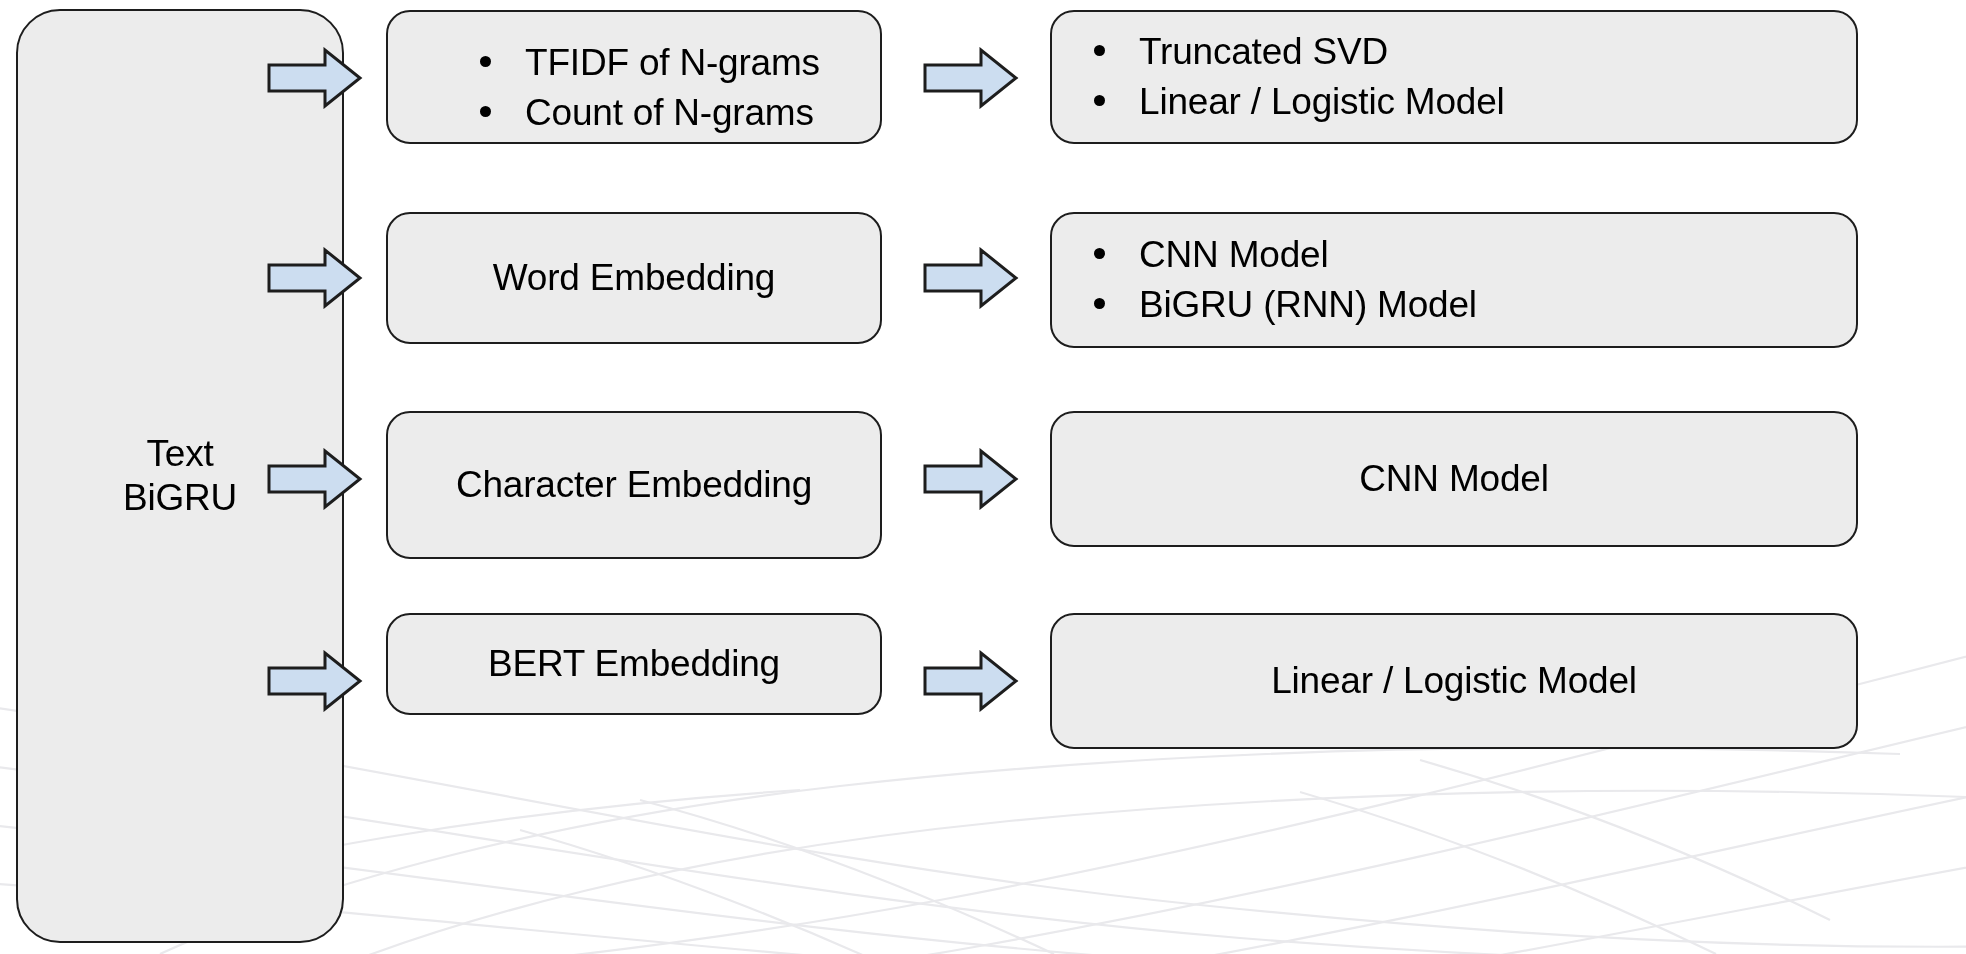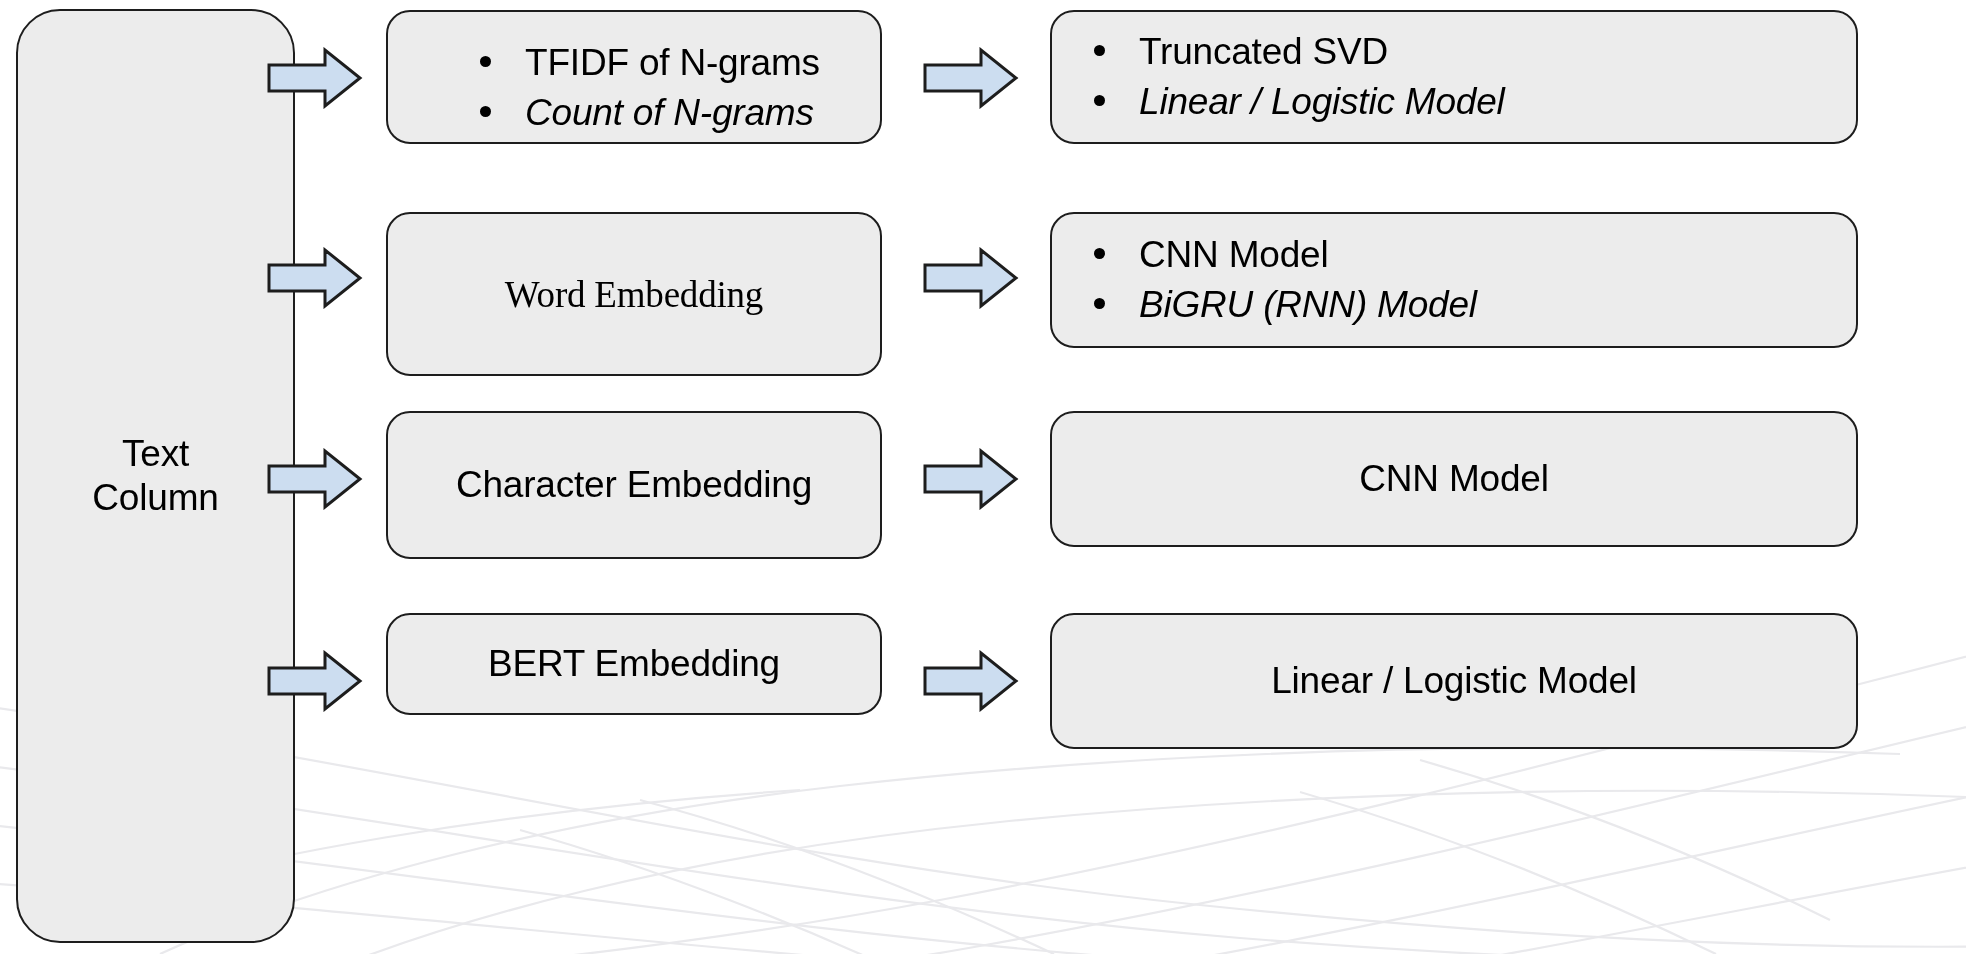--- a/index.html
+++ b/index.html
@@ -41,21 +41,21 @@
     display: flex;
     flex-direction: column;
     justify-content: center;
     z-index: 2;
   }
 
   
   #text-column-box {
     left: 16px;
     top: 9px;
-    width: 279px;
+    width: 328px;
     height: 934px;
     border-radius: 44px;
     align-items: center;
   }
   .tall-label {
     font-size: 37px;
     color: #000000;
     line-height: 1.18;
     text-align: center;
     letter-spacing: -0.2px;
@@ -94,21 +94,21 @@
 
   ul.bullets li {
     font-size: 37px;
     color: #000000;
     line-height: 1.14;
     letter-spacing: -0.2px;
     white-space: nowrap;
     display: flex;
     align-items: baseline;
   }
-  ul.bullets li + li { margin-top: 8px; font-style: italic; }
+  ul.bullets li + li { margin-top: 8px; }
   .bullet-dot {
     display: inline-block;
     width: 11px;
     height: 11px;
     min-width: 11px;
     border-radius: 50%;
     background: #000000;
     margin-right: 34px;
     position: relative;
     top: -8px;
@@ -141,21 +141,21 @@
       <path d="M 60 912 C 240 856, 500 810, 800 790"></path>
       <path d="M 1420 760 C 1560 800, 1700 856, 1830 920"></path>
       <path d="M 1300 792 C 1452 836, 1596 896, 1716 954"></path>
       <path d="M 640 800 C 784 838, 930 896, 1054 954"></path>
       <path d="M 520 830 C 662 870, 808 928, 930 986"></path>
     </g>
   </svg>
 
   <div class="box" id="text-column-box">
     <div class="tall-label">Text</div>
-    <div class="tall-label">Column</div>
+    <div class="tall-label">BiGRU</div>
   </div>
 
   <div class="arrow" style="left:267px; top:47px;">
     <svg width="96" height="62" viewBox="0 0 96 62">
       <path d="M 2 18 L 58 18 L 58 3 L 93 31 L 58 59 L 58 44 L 2 44 Z" fill="#ccddf0" stroke="#1d1d1d" stroke-width="3" stroke-linejoin="miter"></path>
     </svg>
   </div>
 
   <div class="box mid-box" style="top:10px; height:134px;">
     <ul class="bullets mid-bullets">
@@ -188,21 +188,21 @@
       </li>
     </ul>
   </div>
 
   <div class="arrow" style="left:267px; top:247px;">
     <svg width="96" height="62" viewBox="0 0 96 62">
       <path d="M 2 18 L 58 18 L 58 3 L 93 31 L 58 59 L 58 44 L 2 44 Z" fill="#ccddf0" stroke="#1d1d1d" stroke-width="3" stroke-linejoin="miter"></path>
     </svg>
   </div>
 
-  <div class="box mid-box" style="top:212px; height:164px;font-family:Liberation Serif, serif;">
+  <div class="box mid-box" style="top:212px; height:132px;">
     <div class="centered-label">Word Embedding</div>
   </div>
 
   <div class="arrow" style="left:923px; top:247px;">
     <svg width="96" height="62" viewBox="0 0 96 62">
       <path d="M 2 18 L 58 18 L 58 3 L 93 31 L 58 59 L 58 44 L 2 44 Z" fill="#ccddf0" stroke="#1d1d1d" stroke-width="3" stroke-linejoin="miter"></path>
     </svg>
   </div>
 
   <div class="box right-box" style="top:212px; height:136px;">

